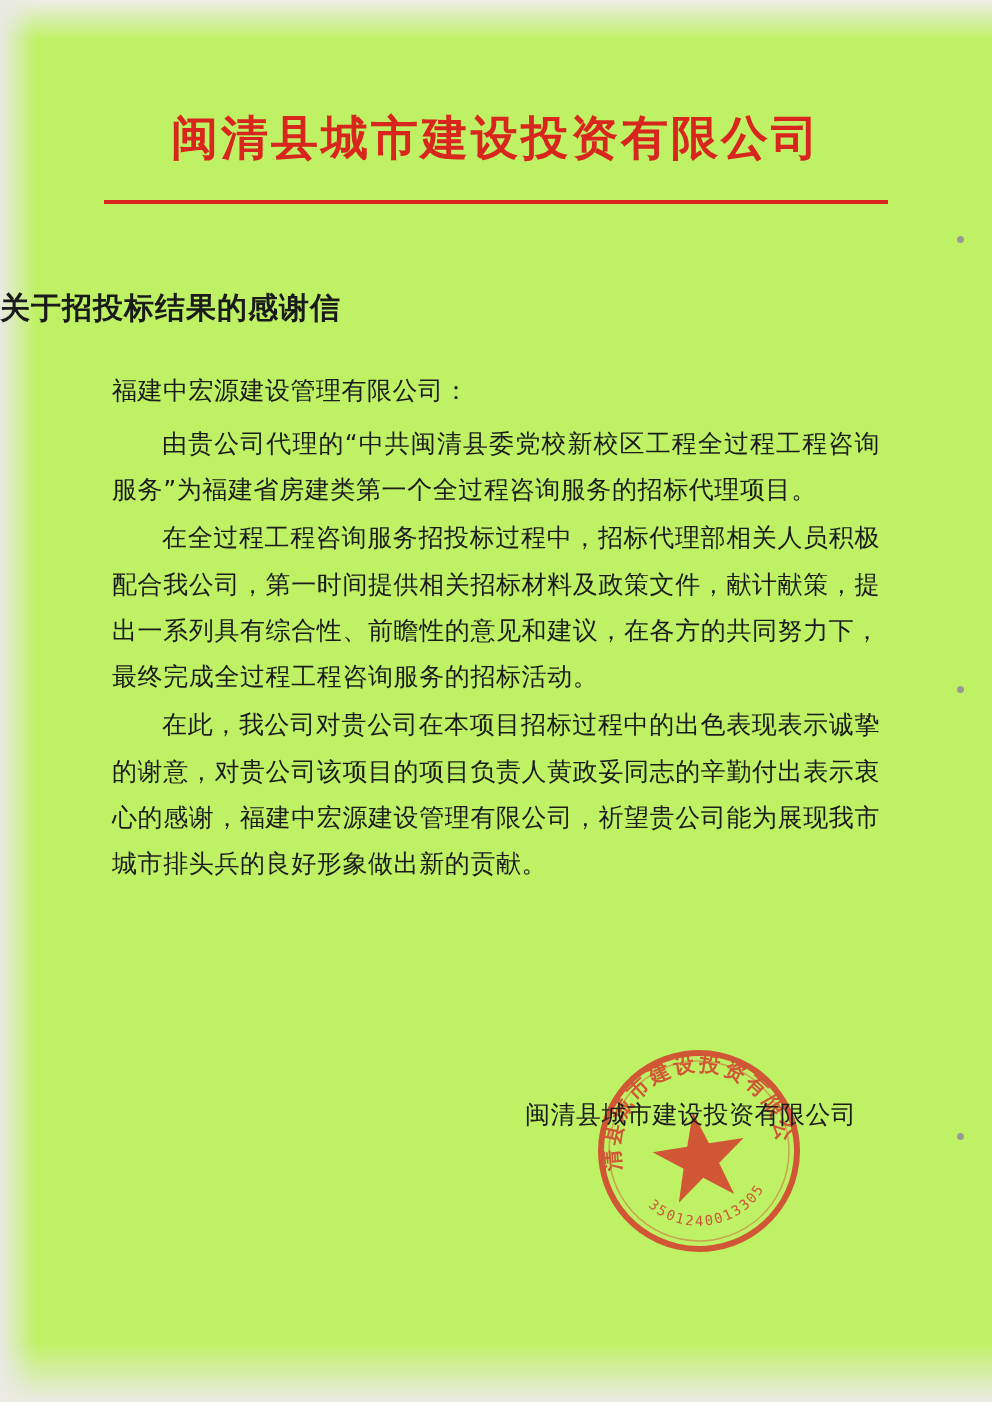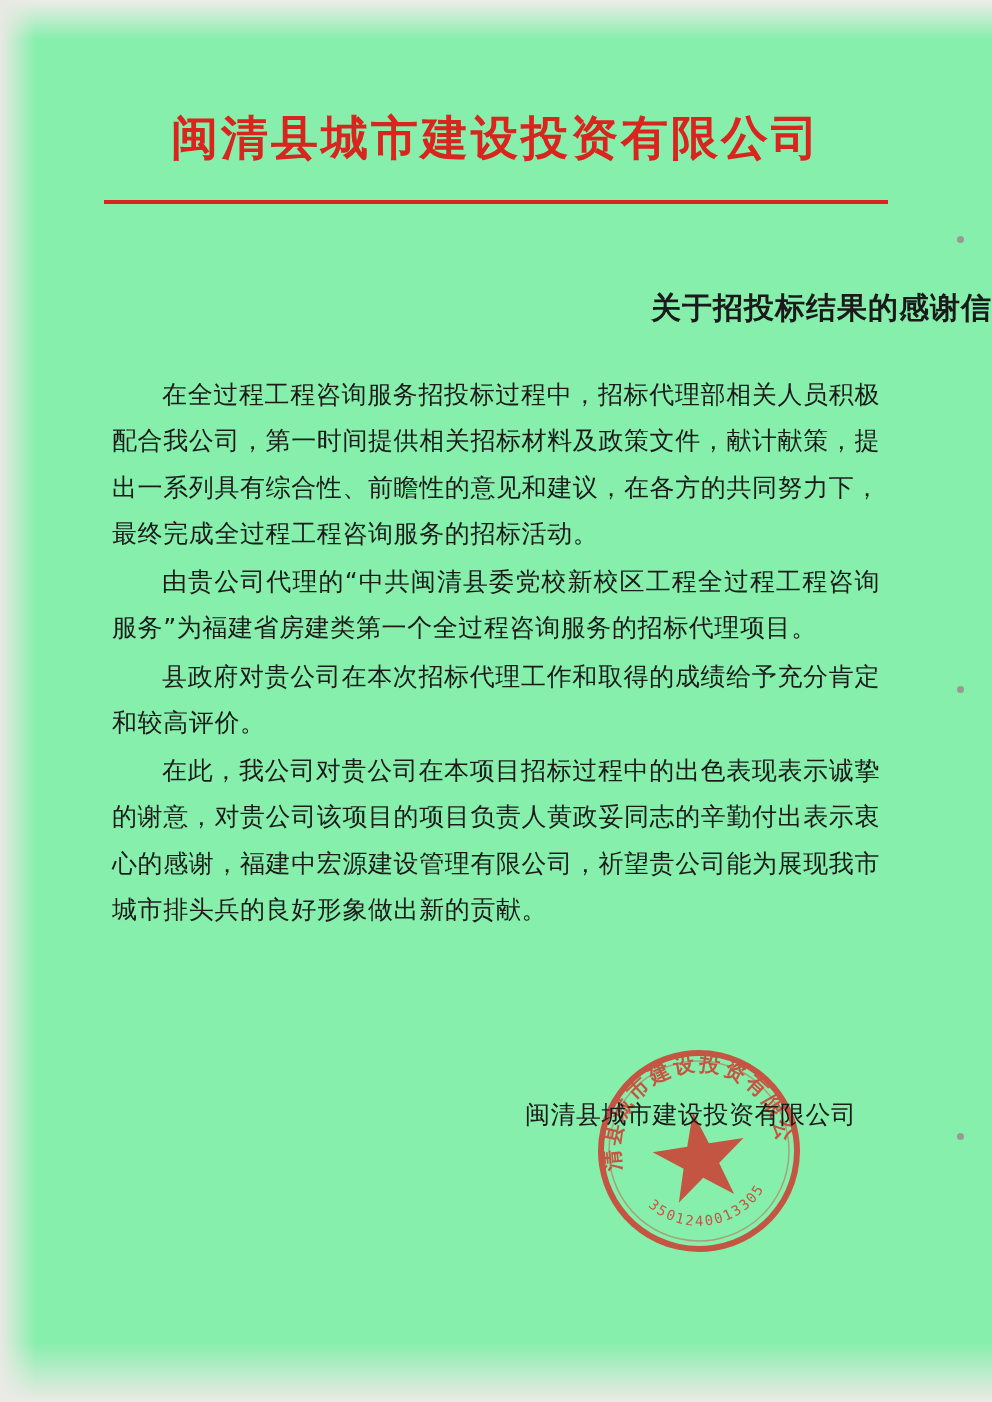--- a/index.html
+++ b/index.html
@@ -14,21 +14,21 @@
     font-family: "Liberation Serif", "DejaVu Serif", serif;
     overflow: hidden;
   }
 
   
   .page {
     position: absolute;
     left: 0; top: 0;
     width: 992px;
     height: 1402px;
-    background: #86efac;
+    background: #bef264;
   }
 
   
   .scan-shade-left {
     position: absolute;
     left: 0; top: 0;
     width: 36px; height: 1402px;
     background: linear-gradient(to right, #e9e9e4 0%, rgba(255,255,255,0) 100%);
     pointer-events: none;
   }
@@ -72,21 +72,21 @@
     height: 4px;
     background: #d8251d;
   }
 
   
   .doc-title {
     position: absolute;
     left: 0;
     top: 288px;
     width: 992px;
-    text-align: right;
+    text-align: left;
     font-family: "DejaVu Sans", "Liberation Sans", sans-serif;
     font-weight: bold;
     font-size: 30px;
     letter-spacing: 1px;
     color: #1a1a1a;
   }
 
   
   .body-area {
     position: absolute;
@@ -173,23 +173,23 @@
   <div class="punch p3"></div>
 
   <div class="letterhead">
     <div class="letterhead-title">闽清县城市建设投资有限公司</div>
   </div>
   <div class="letterhead-rule"></div>
 
   <div class="doc-title">关于招投标结果的感谢信</div>
 
   <div class="body-area">
+    <div class="salutation">福建中宏源建设管理有限公司：</div>
+    <p class="para">由贵公司代理的“中共闽清县委党校新校区工程全过程工程咨询服务”为福建省房建类第一个全过程咨询服务的招标代理项目。</p>
     <p class="para">在全过程工程咨询服务招投标过程中，招标代理部相关人员积极配合我公司，第一时间提供相关招标材料及政策文件，献计献策，提出一系列具有综合性、前瞻性的意见和建议，在各方的共同努力下，最终完成全过程工程咨询服务的招标活动。</p>
-    <p class="para">由贵公司代理的“中共闽清县委党校新校区工程全过程工程咨询服务”为福建省房建类第一个全过程咨询服务的招标代理项目。</p>
-    <p class="para">县政府对贵公司在本次招标代理工作和取得的成绩给予充分肯定和较高评价。</p>
     <p class="para">在此，我公司对贵公司在本项目招标过程中的出色表现表示诚挚的谢意，对贵公司该项目的项目负责人黄政妥同志的辛勤付出表示衷心的感谢，福建中宏源建设管理有限公司，祈望贵公司能为展现我市城市排头兵的良好形象做出新的贡献。</p>
   </div>
 
   <div class="seal">
     <svg width="210" height="210" viewBox="0 0 210 210" xmlns="http://www.w3.org/2000/svg">
       <circle cx="105" cy="105" r="98" fill="none" stroke="#d4342c" stroke-width="6"></circle>
       <circle cx="105" cy="105" r="90" fill="none" stroke="#d4342c" stroke-width="1.5" opacity="0.5"></circle>
       <path id="sealArc" d="M 25 105 A 80 80 0 0 1 185 105" fill="none"></path>
       <text font-family="'DejaVu Serif', serif" font-size="21" font-weight="bold" fill="#d4342c" letter-spacing="3">
         <textPath href="#sealArc" startOffset="50%" text-anchor="middle">闽清县城市建设投资有限公司</textPath>

